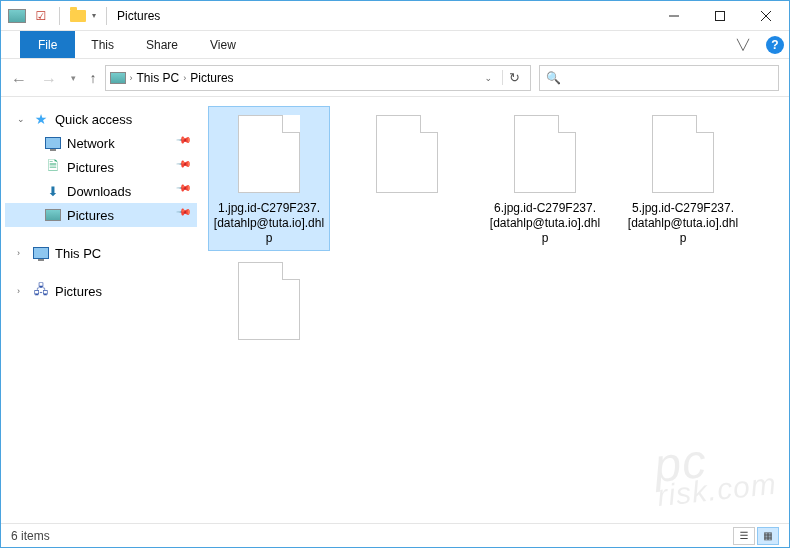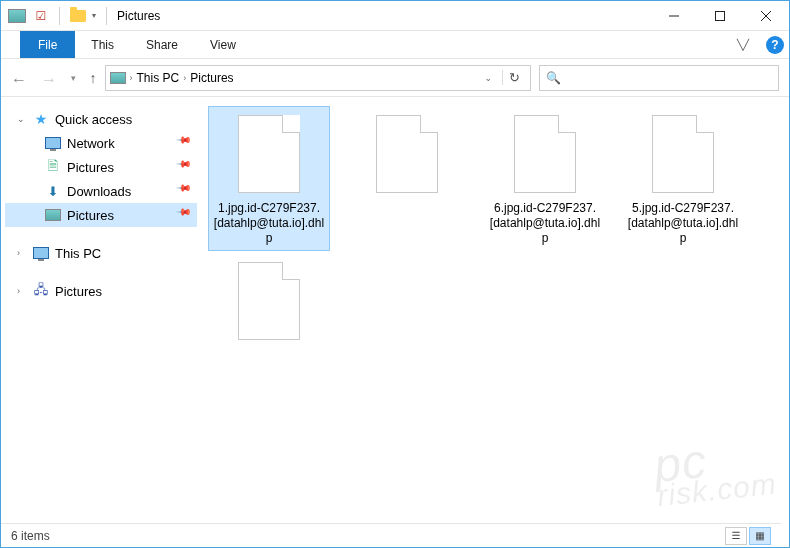--- a/index.html
+++ b/index.html
@@ -56,21 +56,21 @@
 
 .content { flex: 1; padding: 10px 8px; display: flex; flex-wrap: wrap; align-content: flex-start; gap: 4px 18px; position: relative; }
 .file { width: 120px; display: flex; flex-direction: column; align-items: center; text-align: center; padding: 4px; }
 .file.selected { background: #cde8ff; outline: 1px solid #8fc8f4; }
 .file-icon { width: 80px; height: 86px; position: relative; margin-bottom: 4px; }
 .file-page { position: absolute; width: 62px; height: 78px; left: 9px; top: 4px; background: #fff; border: 1px solid #c9c9c9; }
 .file-corner { position: absolute; right: 9px; top: 4px; width: 18px; height: 18px; background: #fff; }
 .file-name { font-size: 12px; line-height: 1.25; word-break: break-all; color: #000; }
 
 
-.statusbar { position: absolute; bottom: 0; left: 0; right: 8px; height: 24px; border-top: 1px solid #e5e5e5; display: flex; align-items: center; font-size: 12px; padding: 0 10px; color: #444; }
+.statusbar { position: absolute; bottom: 0; left: 0; right: 0; height: 24px; border-top: 1px solid #e5e5e5; display: flex; align-items: center; font-size: 12px; padding: 0 10px; color: #444; }
 .statusbar .spacer { flex: 1; }
 .view-toggle { display: flex; gap: 2px; }
 .view-btn { width: 22px; height: 18px; border: 1px solid #ccc; display: flex; align-items: center; justify-content: center; font-size: 10px; }
 .view-btn.active { background: #cde8ff; border-color: #8fc8f4; }
 
 
 .watermark { position: absolute; right: 14px; bottom: 40px; font-size: 48px; font-weight: 300; color: rgba(0,0,0,0.07); transform: rotate(-6deg); letter-spacing: 1px; pointer-events: none; font-style: italic; }
 .watermark .small { font-size: 30px; display: block; text-align: right; margin-top: -14px; }
 
 

